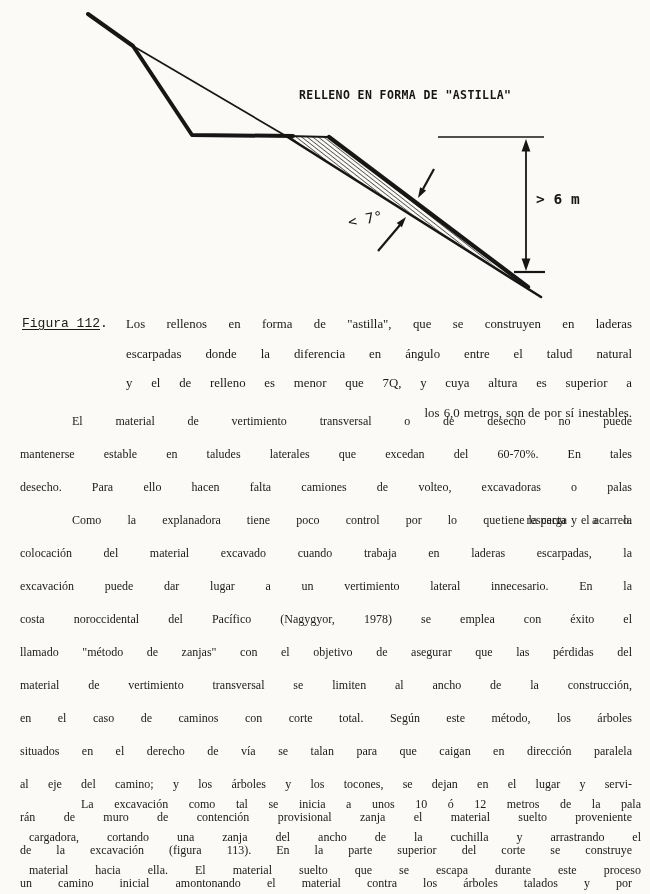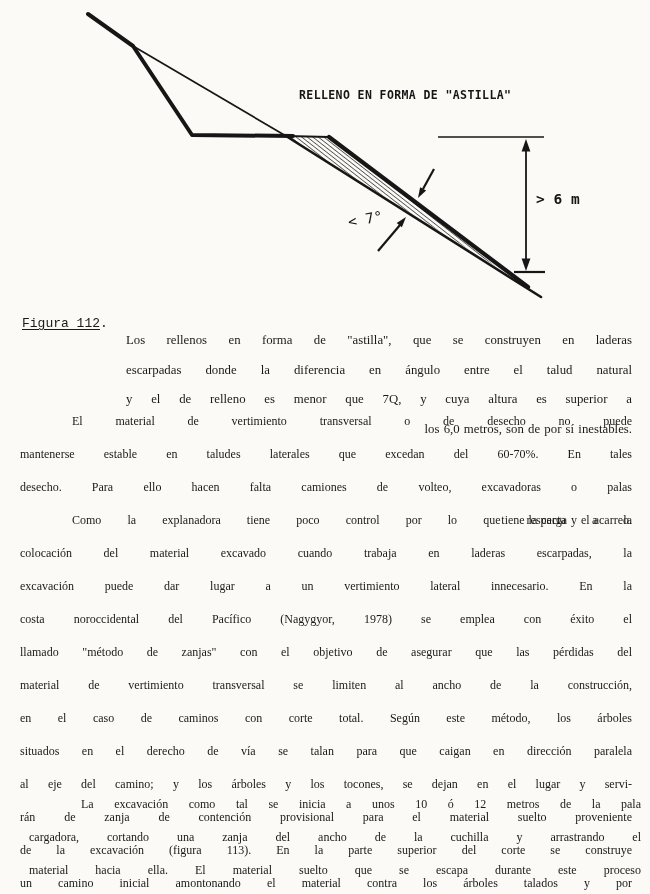--- a/index.html
+++ b/index.html
@@ -12,21 +12,21 @@
     overflow:hidden;
   }
   .diagram { position:absolute; left:0; top:0; }
   .caption { position:absolute; top:317px; left:0; width:650px; }
   .cap-label {
     position:absolute; left:22px; top:0;
     font-size:13px; line-height:14.8px; white-space:nowrap;font-family:Liberation Mono, monospace;
   }
   .cap-label .ul { text-decoration:underline; text-underline-offset:2px; }
   .cap-body {
-    position:absolute; left:126px; top:16px; width:506px;
+    position:absolute; left:126px; top:0; width:506px;
     font-size:12.8px; line-height:14.8px; word-spacing:1px;
   }
   .para {
     position:absolute; left:20px; width:612px;
     font-size:12px; line-height:16.5px; word-spacing:1px;
   }
   .p1 { top:413px; }
   .p2 { top:512px; }
   .p3 { top:796px;margin-left:9px; }
   .line { text-align:right; }
@@ -95,21 +95,21 @@
   <div class="para p2">
       <div class="line fill indent">Como la explanadora tiene poco control por lo que respecta a la</div>
       <div class="line fill">colocación del material excavado cuando trabaja en laderas escarpadas, la</div>
       <div class="line fill">excavación puede dar lugar a un vertimiento lateral innecesario. En la</div>
       <div class="line fill">costa noroccidental del Pacífico (Nagygyor, 1978) se emplea con éxito el</div>
       <div class="line fill">llamado "método de zanjas" con el objetivo de asegurar que las pérdidas del</div>
       <div class="line fill">material de vertimiento transversal se limiten al ancho de la construcción,</div>
       <div class="line fill">en el caso de caminos con corte total. Según este método, los árboles</div>
       <div class="line fill">situados en el derecho de vía se talan para que caigan en dirección paralela</div>
       <div class="line fill">al eje del camino; y los árboles y los tocones, se dejan en el lugar y servi-</div>
-      <div class="line fill">rán de zanja de contención provisional para el material suelto proveniente</div>
+      <div class="line fill">rán de muro de contención provisional zanja el material suelto proveniente</div>
       <div class="line fill">de la excavación (figura 113). En la parte superior del corte se construye</div>
       <div class="line fill">un camino inicial amontonando el material contra los árboles talados y por</div>
     </div>
   <div class="para p3">
       <div class="line fill indent">La excavación como tal se inicia a unos 10 ó 12 metros de la pala</div>
       <div class="line fill">cargadora, cortando una zanja del ancho de la cuchilla y arrastrando el</div>
       <div class="line fill">material hacia ella. El material suelto que se escapa durante este proceso</div>
     </div>
 
 </div>

